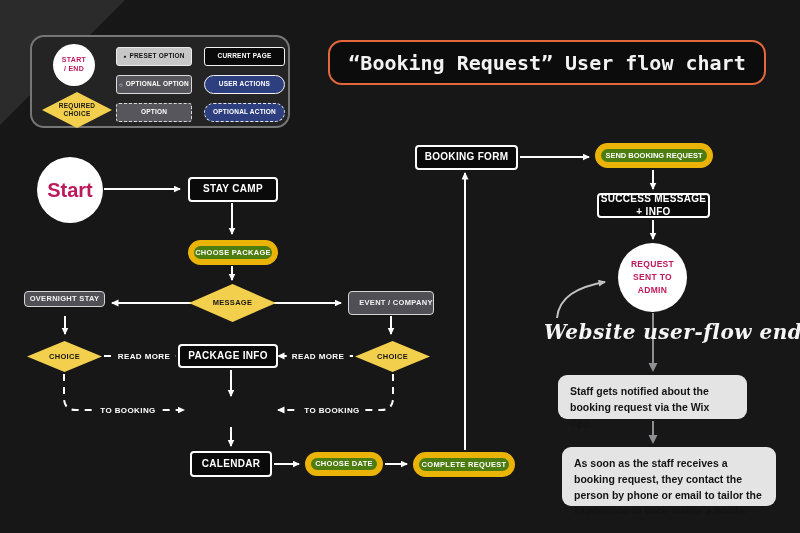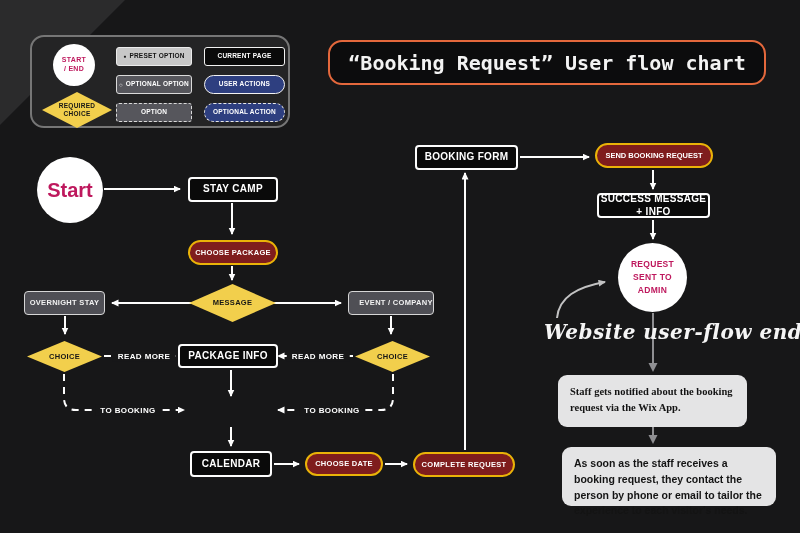--- a/index.html
+++ b/index.html
@@ -15,21 +15,21 @@
     clip-path:polygon(0 0, 125px 0, 0 125px);
   }
   .wires { position:absolute; left:0; top:0; }
 
   .node {
     position:absolute; display:flex; flex-direction:column;
     align-items:center; justify-content:center; text-align:center;
     font-weight:bold; letter-spacing:.3px; line-height:1.25;
   }
   .black-box  { background:#0a0a0a; border:2px solid #fdfdfd; border-radius:4px; color:#fff; font-size:10px; }
-  .navy-pill  { background:#7f1d1d; border:2px solid #eab308; border-radius:13px; color:#fff; font-size:7.5px; }
+  .navy-pill  { background:#4d7c0f; border:6px solid #eab308; border-radius:13px; color:#fff; font-size:7.5px; }
   .gray-box   { background:#4f4f55; border:1.5px solid #d6d6d6; border-radius:4px; color:#f2f2f2; font-size:7.5px; }
   .diamond    { background:#f2cf4c; clip-path:polygon(50% 0,100% 50%,50% 100%,0 50%); color:#161616; font-size:7.5px; }
   .circle-node{ background:#ffffff; border-radius:50%; color:#be185d; }
 
   .legend-panel {
     position:absolute; left:30px; top:35px; width:260px; height:93px;
     border:2px solid #767676; border-radius:14px; background:#242425;
   }
   .legend-btn {
     position:absolute; display:flex; align-items:center; justify-content:center;
@@ -154,21 +154,21 @@
   </div>
   <div class="node black-box" style="left:188px; top:177px; width:90px; height:25px;">
     <span>STAY CAMP</span>
   </div>
   <div class="node navy-pill" style="left:188px; top:240px; width:90px; height:25px;">
     <span>CHOOSE PACKAGE</span>
   </div>
   <div class="node diamond" style="left:189px; top:284px; width:87px; height:38px;">
     <span>MESSAGE</span>
   </div>
-  <div class="node gray-box" style="left:24px; top:291px; width:81px; height:24px;">
+  <div class="node gray-box" style="left:24px; top:291px; width:81px; height:16px;">
     <span>OVERNIGHT STAY</span>
   </div>
   <div class="node gray-box" style="left:348px; top:291px; width:86px; height:24px;padding-left:10px;">
     <span>EVENT / COMPANY</span>
   </div>
   <div class="node diamond" style="left:27px; top:341px; width:75px; height:31px;">
     <span>CHOICE</span>
   </div>
   <div class="node diamond" style="left:355px; top:341px; width:75px; height:31px;">
     <span>CHOICE</span>
@@ -199,15 +199,15 @@
     <span>SENT TO</span>
     <span>ADMIN</span>
   </div>
 
   <div class="edge-label" style="left:144px; top:356px;">READ MORE</div>
   <div class="edge-label" style="left:318px; top:356px;">READ MORE</div>
   <div class="edge-label" style="left:128px; top:410px;">TO BOOKING</div>
   <div class="edge-label" style="left:332px; top:410px;">TO BOOKING</div>
 
   <div class="handwriting">Website user-flow ends</div>
-  <div class="note" style="left:558px; top:375px; width:189px; height:52px;font-family:Liberation Serif, serif;">Staff gets notified about the booking request via the Wix App.</div>
+  <div class="note" style="left:558px; top:375px; width:189px; height:44px;">Staff gets notified about the booking request via the Wix App.</div>
   <div class="note" style="left:562px; top:447px; width:214px; height:59px;">As soon as the staff receives a booking request, they contact the person by phone or email to tailor the experience to each visitor's needs.</div>
 </div>
 
 </body></html>

